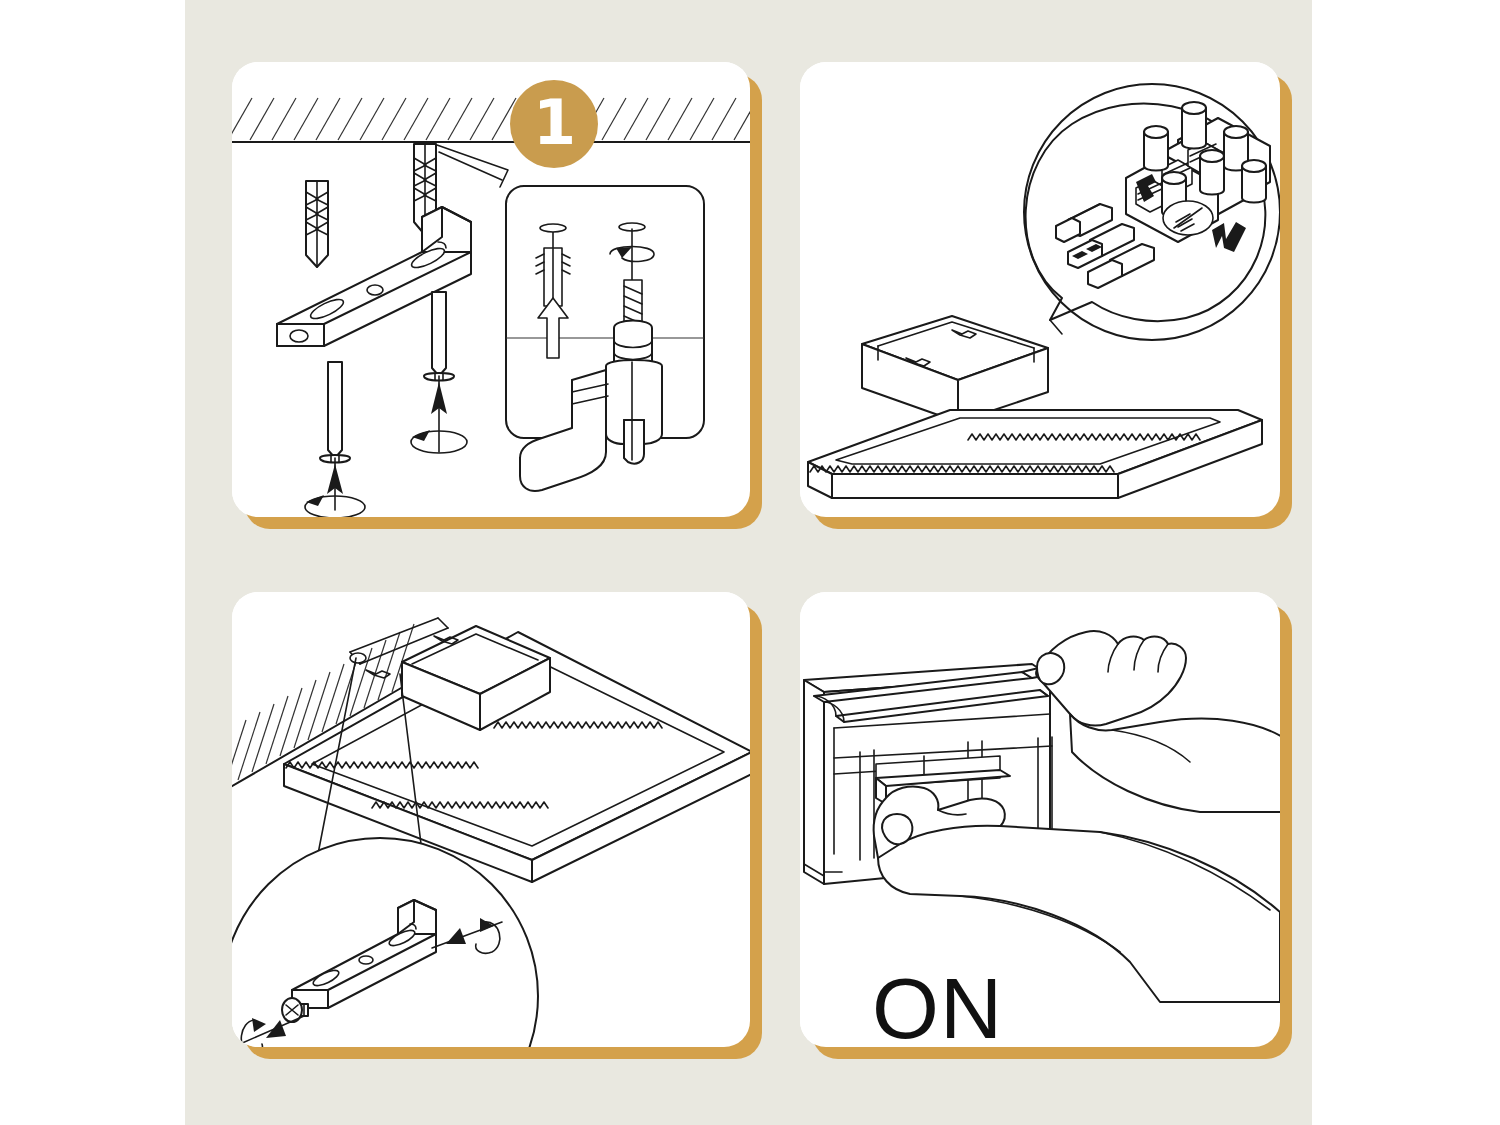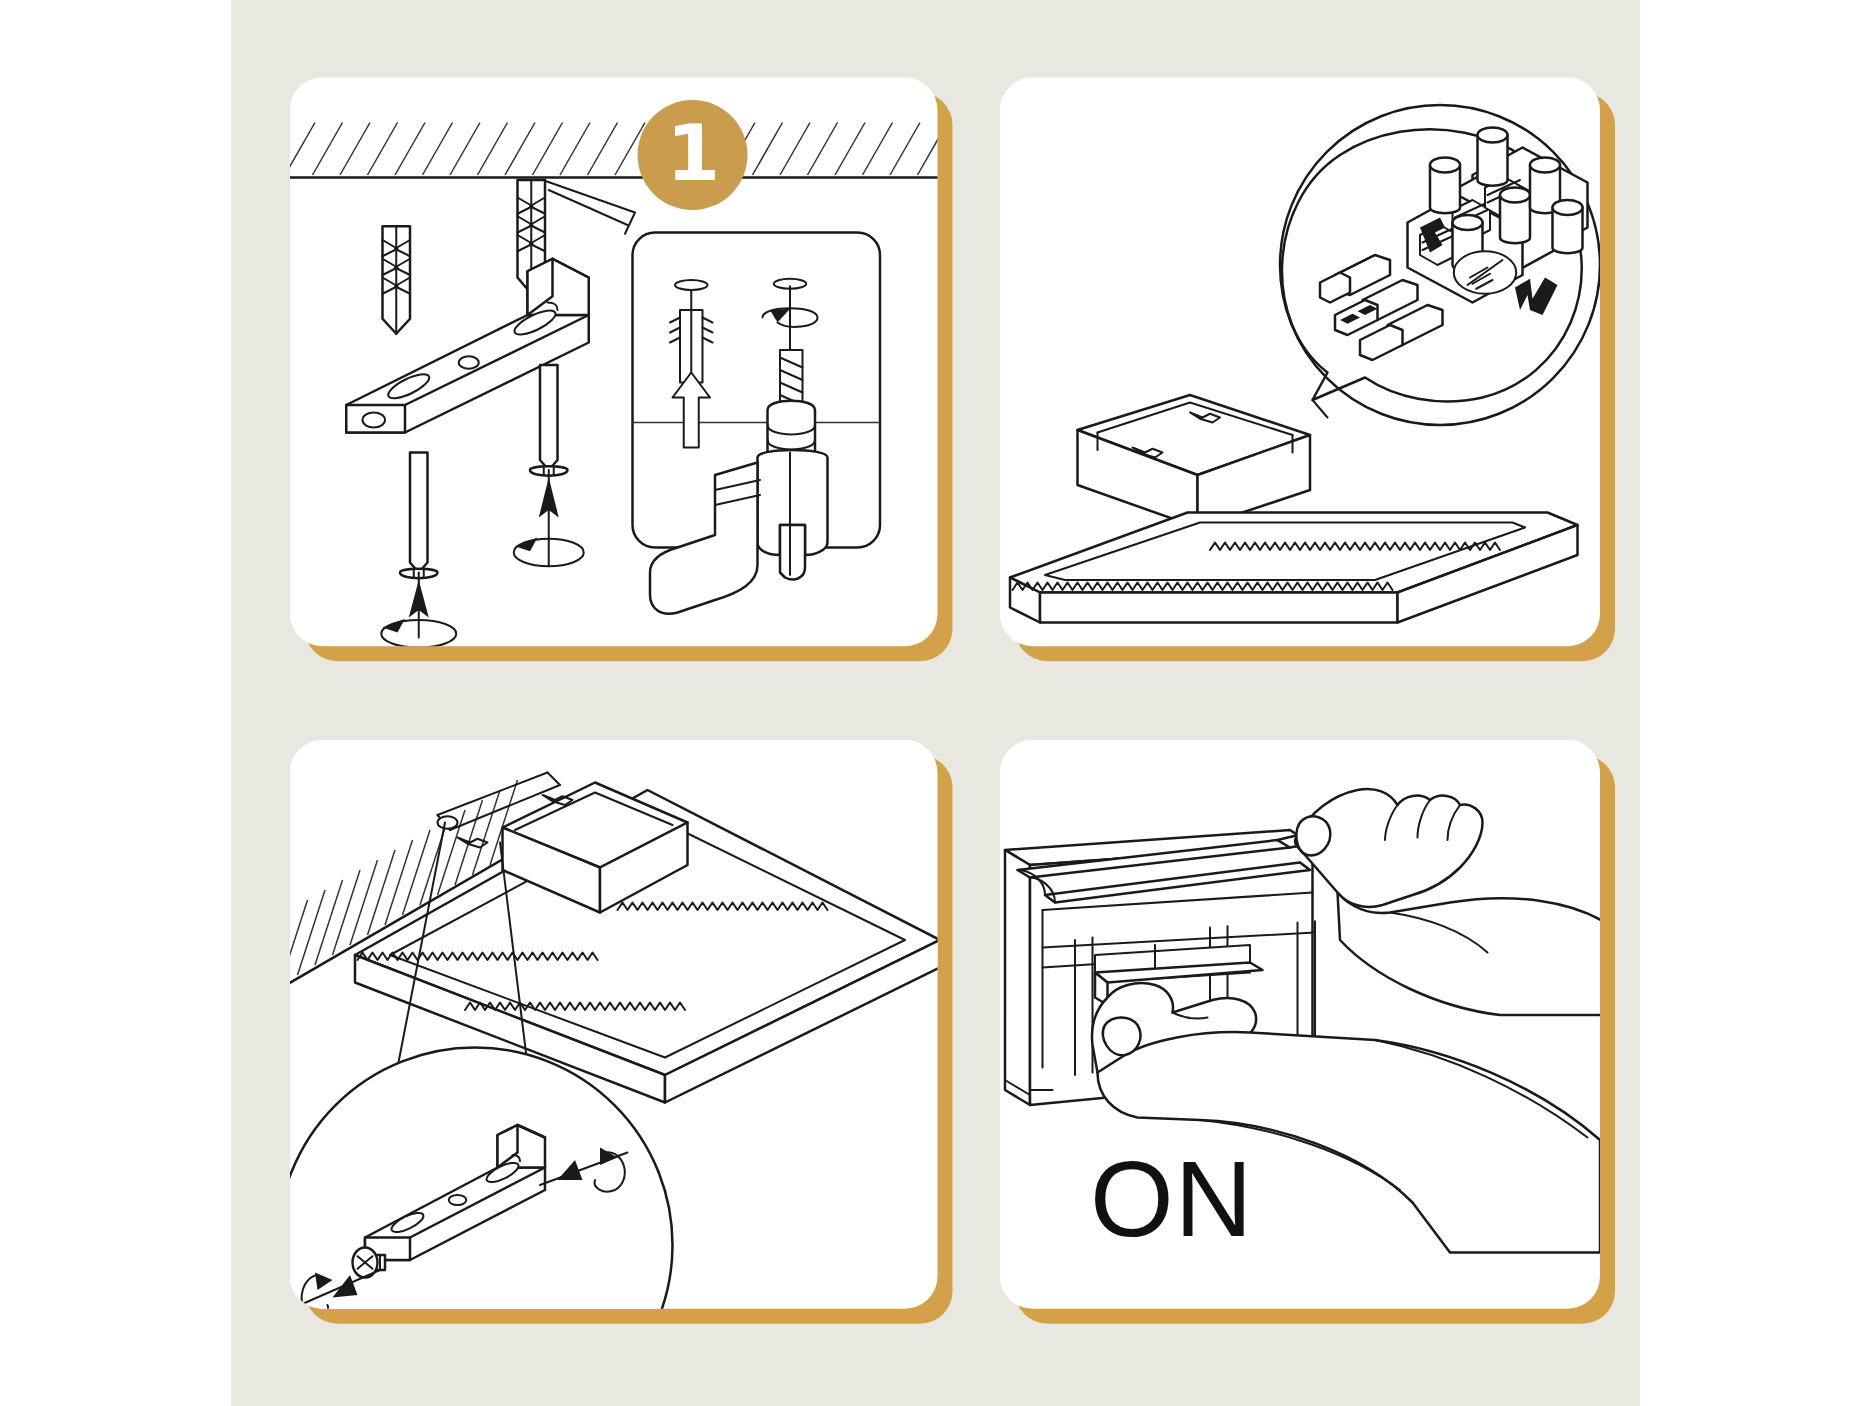--- a/index.html
+++ b/index.html
@@ -56,20 +56,21 @@
   }
   .on-label{
     position:absolute;
     color:#111111;
     font-size:86px;
     font-weight:normal;
     font-family:"Liberation Sans", sans-serif;
     line-height:1;
     letter-spacing:1px;
     z-index:5;
+    margin-top:48px;
   }
   
   #card1{left:232px;top:62px;width:518px;height:455px;}
   #card2{left:800px;top:62px;width:480px;height:455px;}
   #card3{left:232px;top:592px;width:518px;height:455px;}
   #card4{left:800px;top:592px;width:480px;height:455px;}
   #badge1{left:278px;top:18px;}
   svg{display:block;}
   .ln{fill:none;stroke:#1a1a1a;stroke-width:2;stroke-linejoin:round;stroke-linecap:round;}
   .ln-thin{fill:none;stroke:#1a1a1a;stroke-width:1.6;stroke-linejoin:round;stroke-linecap:round;}

